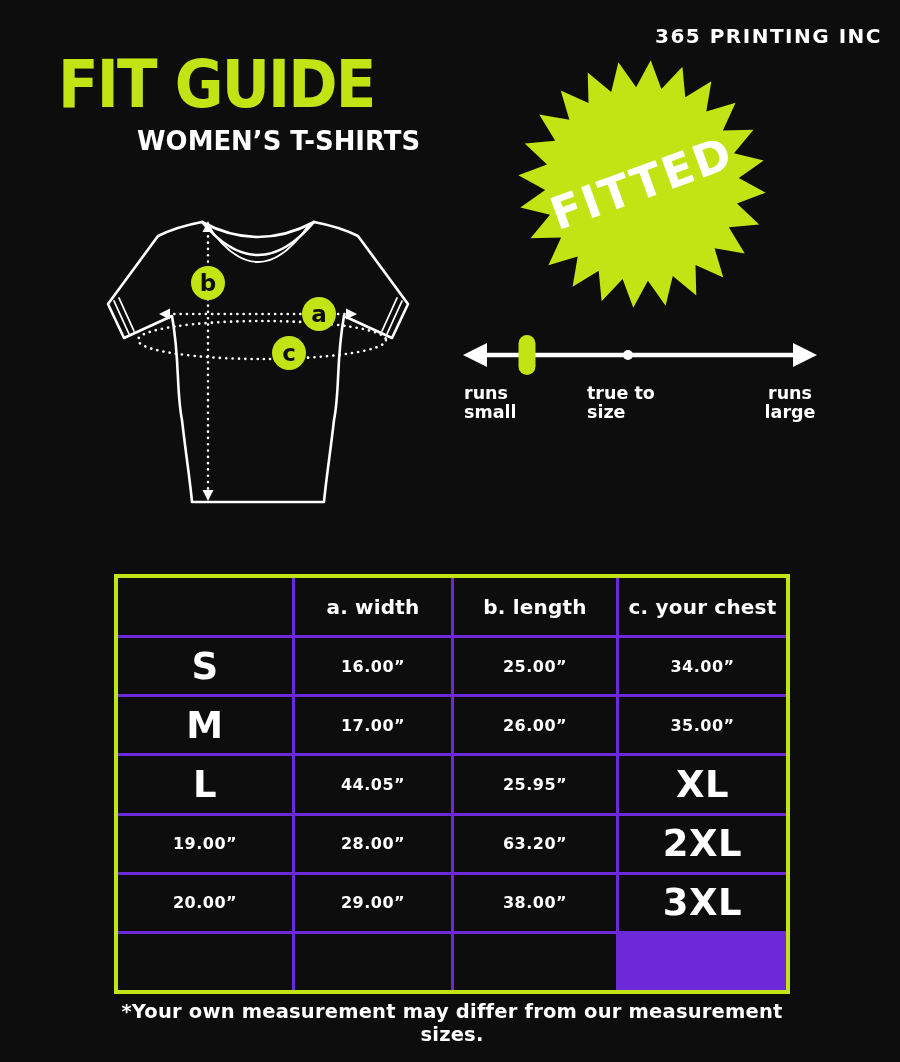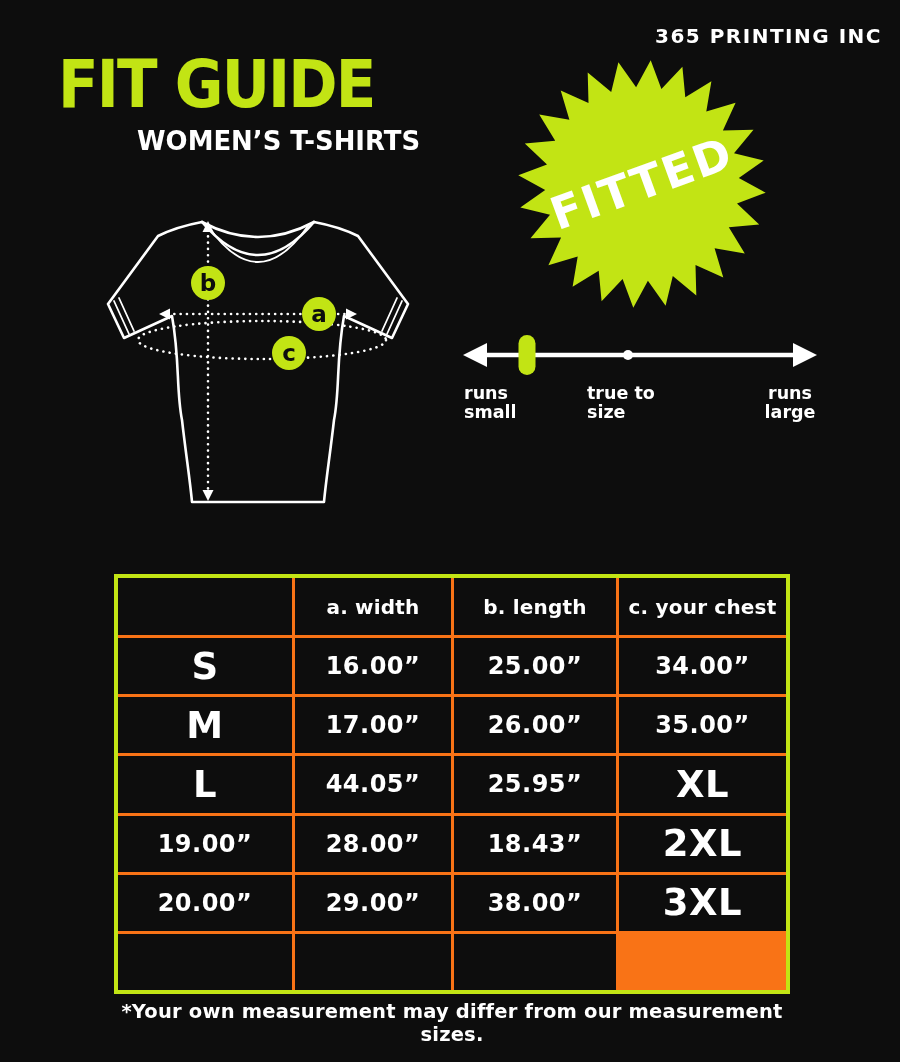--- a/index.html
+++ b/index.html
@@ -71,31 +71,31 @@
   .lab-center{left:587px;width:100px;text-align:left;}
   .lab-right{left:740px;width:100px;text-align:center;}
 
   
   .size-table{
     left:114px;top:574px;
     display:grid;
     grid-template-columns:174px 156px 162px 167px;
     grid-template-rows:57px repeat(6,56.2px);
     gap:3px;
-    background:#f97316;
+    background:#6d28d9;
     border:4px solid var(--accent);
   }
   .cell{
     background:var(--bg);
     display:flex;align-items:center;justify-content:center;
     font-weight:800;
   }
   .cell.head{font-size:20px;letter-spacing:0.2px;}
   .cell.size{font-size:37px;letter-spacing:0.5px;}
-  .cell.val{font-size:24px;letter-spacing:0.5px;}
+  .cell.val{font-size:16px;letter-spacing:0.5px;}
 
   .footnote{
     left:114px;top:1000px;width:676px;
     text-align:center;
     font-size:19.5px;font-weight:800;letter-spacing:0.2px;
   }
 </style>
 </head>
 <body>
 
@@ -177,21 +177,21 @@
   <div class="cell val">26.00”</div>
   <div class="cell val">35.00”</div>
 
   <div class="cell size">L</div>
   <div class="cell val">44.05”</div>
   <div class="cell val">25.95”</div>
 
   <div class="cell size">XL</div>
   <div class="cell val">19.00”</div>
   <div class="cell val">28.00”</div>
-  <div class="cell val">18.43”</div>
+  <div class="cell val">63.20”</div>
 
   <div class="cell size">2XL</div>
   <div class="cell val">20.00”</div>
   <div class="cell val">29.00”</div>
   <div class="cell val">38.00”</div>
 
   <div class="cell size">3XL</div>
   <div class="cell val"></div>
   <div class="cell val"></div>
   <div class="cell val"></div>

